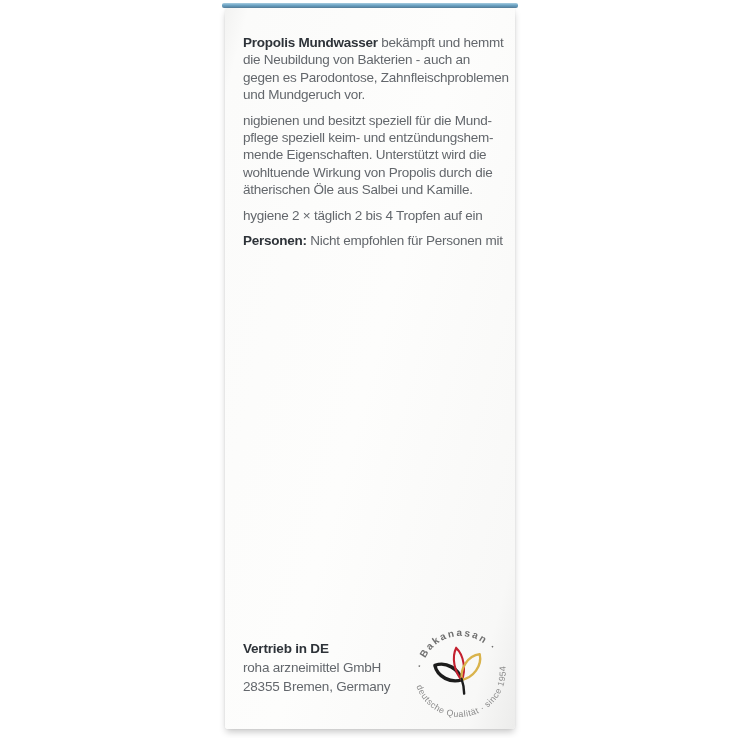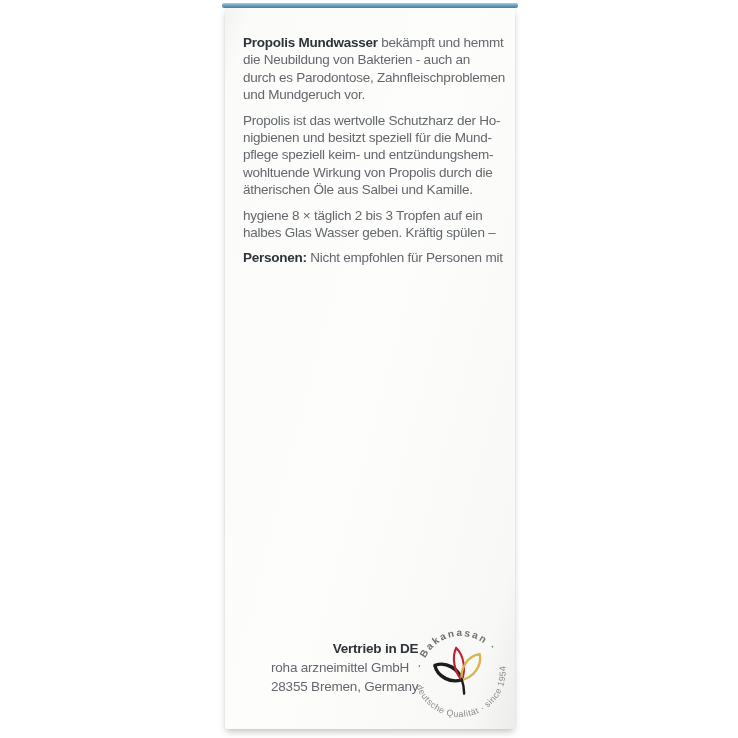--- a/index.html
+++ b/index.html
@@ -21,22 +21,22 @@
     position:absolute;left:18px;top:26px;width:256px;
     font-size:13.5px;line-height:17.4px;letter-spacing:-0.25px;color:#63676c;
   }
   .paragraph{margin:0 0 8px 0;}
   .line{white-space:nowrap;}
   .bold{font-weight:bold;color:#2e3339;}
   .distributor{
     position:absolute;left:18px;top:631px;
     font-size:13.5px;line-height:19px;letter-spacing:-0.2px;color:#63676c;
   }
-  .distributor .bold-line{font-weight:bold;color:#2e3339;white-space:nowrap;text-align:right;}
-  .distributor .line{white-space:nowrap;margin-left:28px;}
+  .distributor .bold-line{font-weight:bold;color:#2e3339;white-space:nowrap;}
+  .distributor .line{white-space:nowrap;}
   .logo{
     position:absolute;left:182px;top:611px;width:106px;height:106px;
     transform:rotate(-13deg);transform-origin:50% 50%;
   }
   .logo-top{
     font-family:"Liberation Sans",sans-serif;font-size:10px;font-weight:bold;
     letter-spacing:2px;fill:#6f6f6f;
   }
   .logo-bottom{
     font-family:"Liberation Sans",sans-serif;font-size:8.8px;
@@ -48,33 +48,32 @@
 
 <div id="stage">
   <div class="accent-line"></div>
 
   <div class="box">
 
     <div class="text-block">
         <div class="paragraph">
           <div class="line"><span class="bold">Propolis Mundwasser</span> bekämpft und hemmt</div>
           <div class="line">die Neubildung von Bakterien - auch an</div>
-          <div class="line">durch es Parodontose, Zahnfleischproblemen</div>
+          <div class="line">gegen es Parodontose, Zahnfleischproblemen</div>
           <div class="line">und Mundgeruch vor.</div>
         </div>
         <div class="paragraph">
-          <div class="line">Propolis ist das wertvolle Schutzharz der Ho-</div>
           <div class="line">nigbienen und besitzt speziell für die Mund-</div>
           <div class="line">pflege speziell keim- und entzündungshem-</div>
+          <div class="line">mende Eigenschaften. Unterstützt wird die</div>
           <div class="line">wohltuende Wirkung von Propolis durch die</div>
           <div class="line">ätherischen Öle aus Salbei und Kamille.</div>
         </div>
         <div class="paragraph">
-          <div class="line">hygiene 8 × täglich 2 bis 3 Tropfen auf ein</div>
-          <div class="line">halbes Glas Wasser geben. Kräftig spülen –</div>
+          <div class="line">hygiene 2 × täglich 2 bis 4 Tropfen auf ein</div>
         </div>
         <div class="paragraph">
           <div class="line"><span class="bold">Personen:</span> Nicht empfohlen für Personen mit</div>
         </div>
       </div>
 
     <div class="distributor">
         <div class="bold-line">Vertrieb in DE</div>
         <div class="line">roha arzneimittel GmbH</div>
         <div class="line">28355 Bremen, Germany</div>

